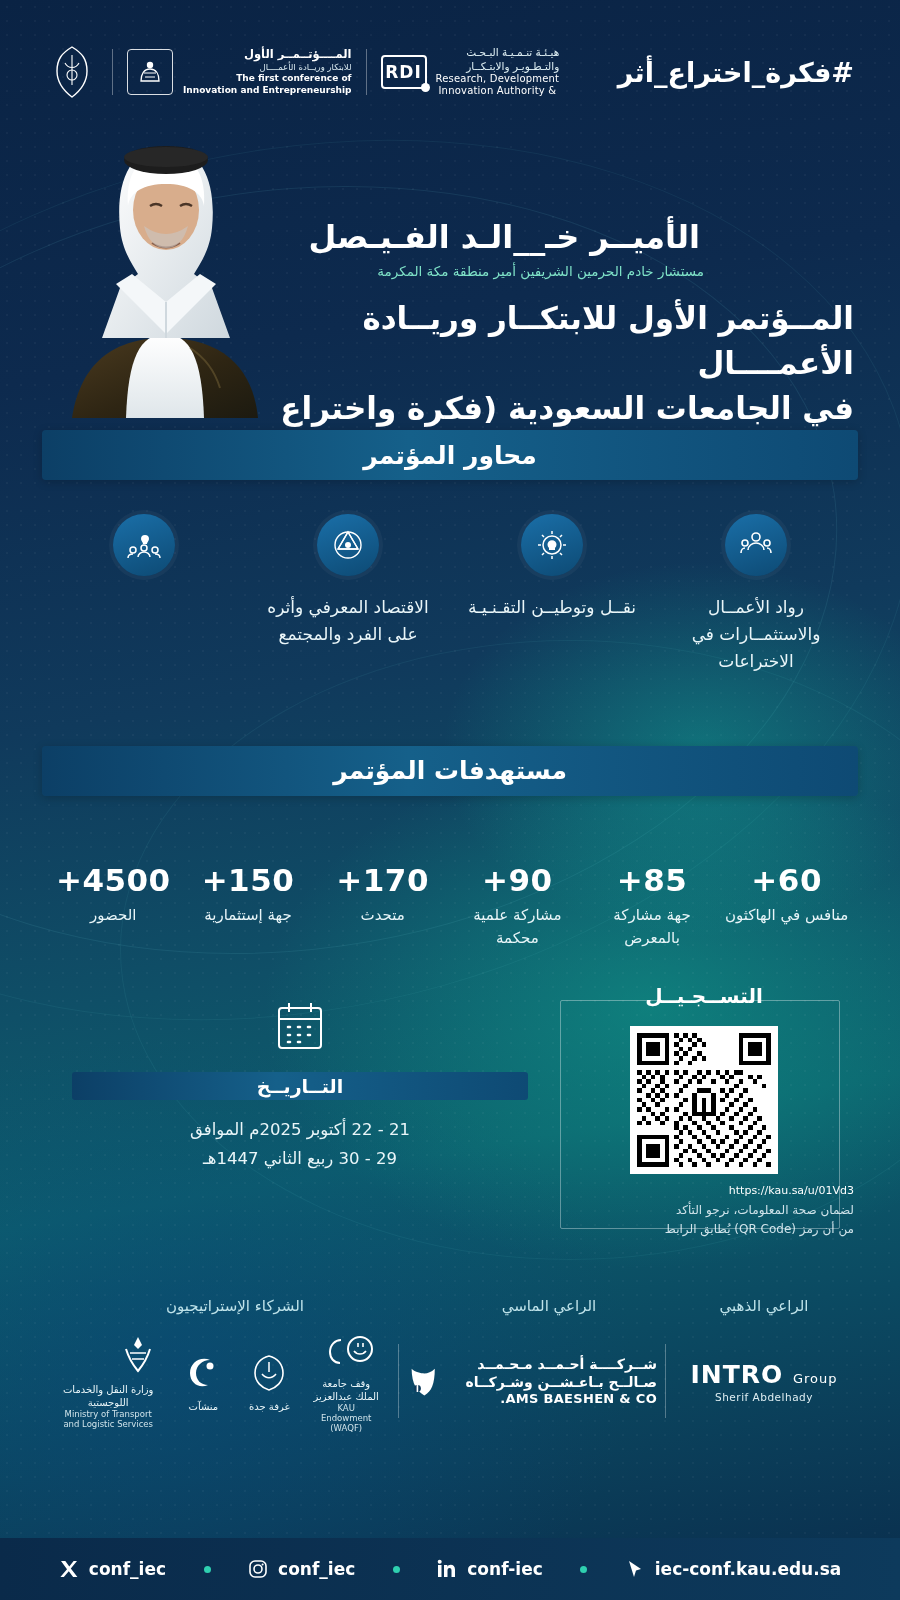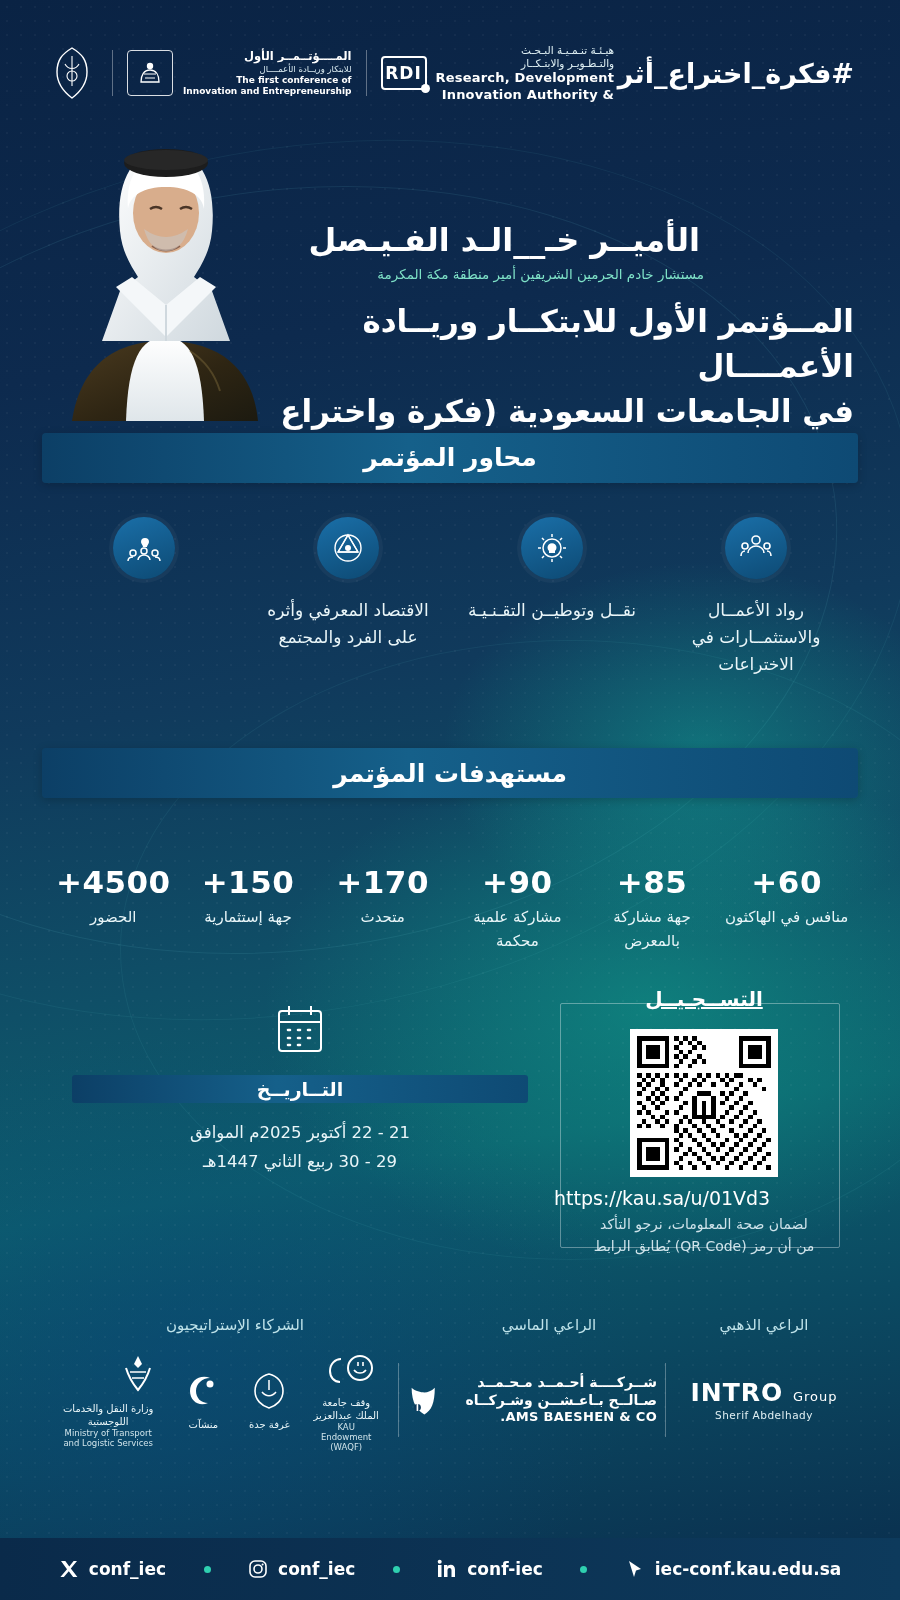--- a/index.html
+++ b/index.html
@@ -56,21 +56,21 @@
     width: 46px; height: 34px; border: 2px solid #ffffff; border-radius: 4px;
     position: relative; display:flex; align-items:center; justify-content:center;
     font-size: 17px; font-weight: bold; letter-spacing: 1px;
   }
   .rdi-mark::after{
     content:""; position:absolute; width:9px; height:9px; background:#fff; border-radius:50%;
     right:-5px; bottom:-5px;
   }
   .rdi-text { text-align: right; line-height: 1.25; }
   .rdi-ar { font-size: 10.5px; color:#dff0f4; }
-  .rdi-en { font-size: 13px; color:#ffffff; font-weight:bold; letter-spacing:.2px;}
+  .rdi-en { font-size: 10px; color:#ffffff; font-weight:normal; letter-spacing:.2px;text-align:center;}
   .divider-v { width:1px; height:46px; background: rgba(255,255,255,.35); }
   .conf-logo { display:flex; align-items:center; gap:10px; }
   .conf-text { text-align:right; line-height:1.3; }
   .conf-ar1 { font-size: 11.5px; font-weight:bold; letter-spacing:1px;}
   .conf-ar2 { font-size: 8.5px; letter-spacing:2px; color:#d8e9ef;}
   .conf-en { font-size: 9px; font-weight:bold; }
   .conf-icon {
     width:46px; height:46px; border:1.5px solid rgba(255,255,255,.85); border-radius:4px;
     display:flex;align-items:center;justify-content:center;
   }
@@ -138,24 +138,24 @@
   .reg { width: 300px; position: relative; }
   .reg-frame {
     position:absolute; inset: 6px 14px 10px 6px;
     border: 1px solid rgba(255,255,255,0.35);
     border-radius: 2px;
   }
   .reg-title {
     position: relative; text-align:center; font-size: 20px; font-weight: bold;
     color:#ffffff; margin-top: -10px;
   }
-  .reg-title span { background: transparent; padding: 0 14px; text-decoration: underline; }
+  .reg-title span { background: transparent; padding: 0 14px; }
   .qr { width: 148px; height: 148px; background:#fff; margin: 18px auto 10px auto; padding:7px; position:relative; }
-  .reg-link { text-align:left; font-size: 19px; color:#ffffff; }
-  .reg-note { text-align:center; font-size: 14px; color:#cfe3ea; line-height:1.6; margin-top:4px;}
+  .reg-link { text-align:right; font-size: 11px; color:#ffffff; }
+  .reg-note { text-align:right; font-size: 12px; color:#cfe3ea; line-height:1.6; margin-top:4px;}
   .col { flex: 1; text-align:center; }
   .col-icon { height: 64px; display:flex; align-items:center; justify-content:center; margin-bottom: 14px;}
   .col-bar {
     height: 28px; border-radius: 3px; margin: 0 26px;
     background: linear-gradient(270deg, #0e4a74 0%, #15608a 55%, #0c3f66 100%);
     display:flex; align-items:center; justify-content:center;
     font-size: 19px; font-weight: bold;
   }
   .col-text { margin-top: 16px; font-size: 16.5px; line-height:1.75; color:#eaf6f9;}
 

